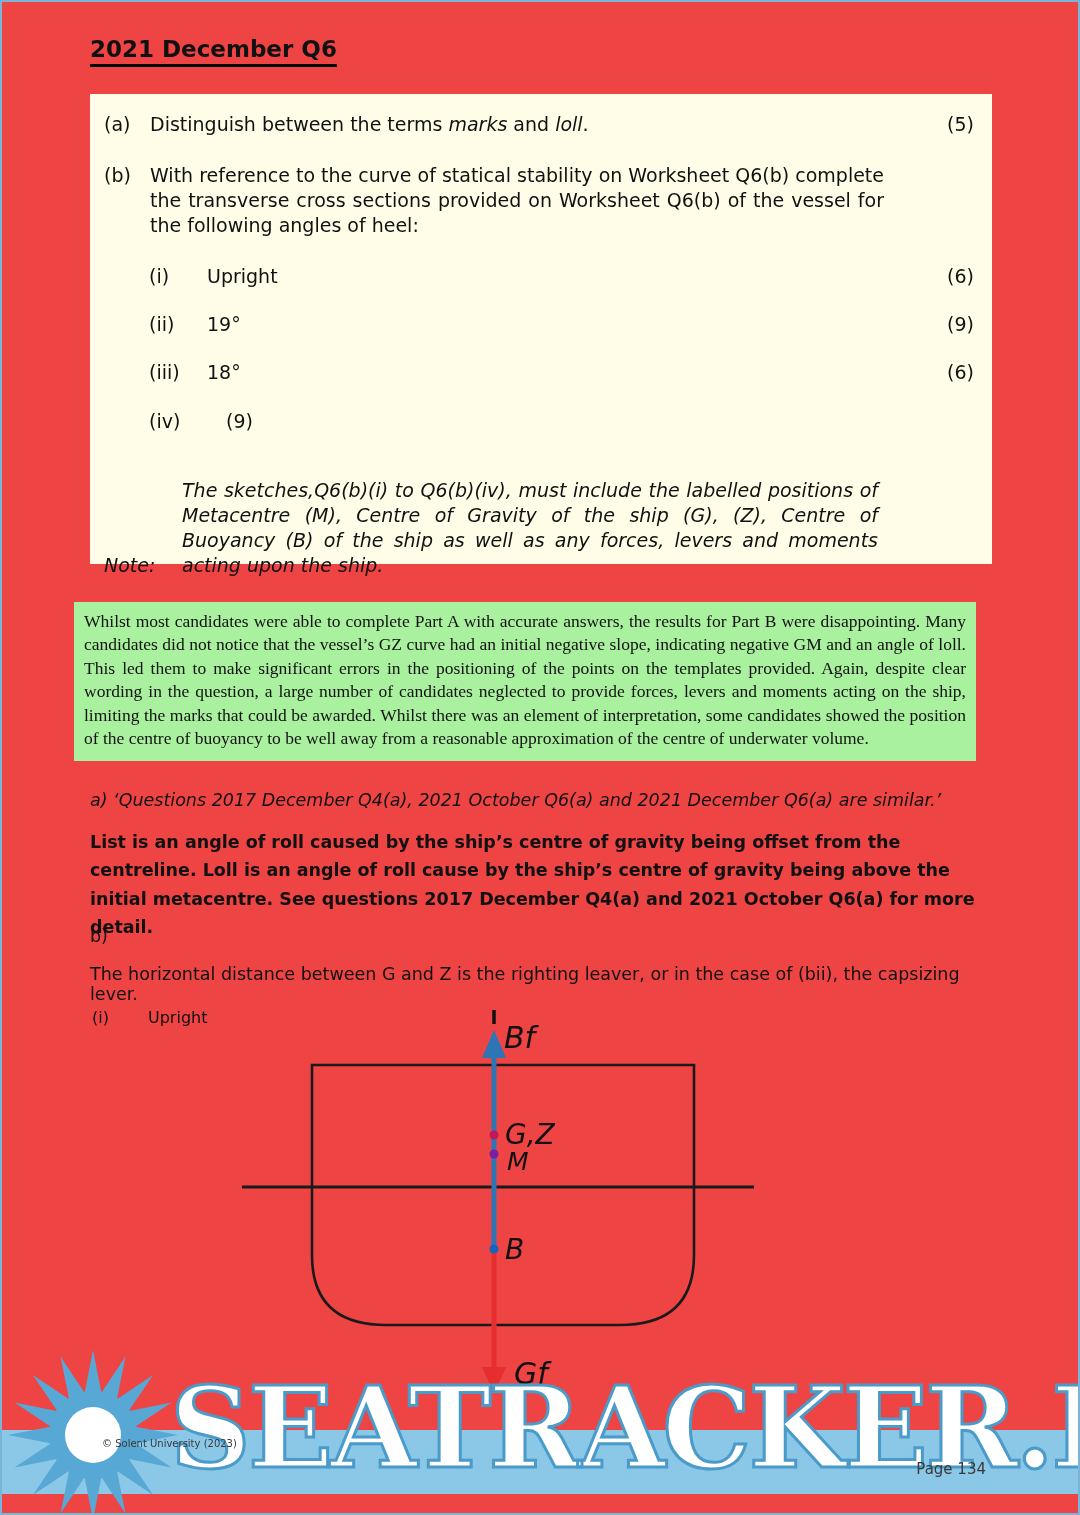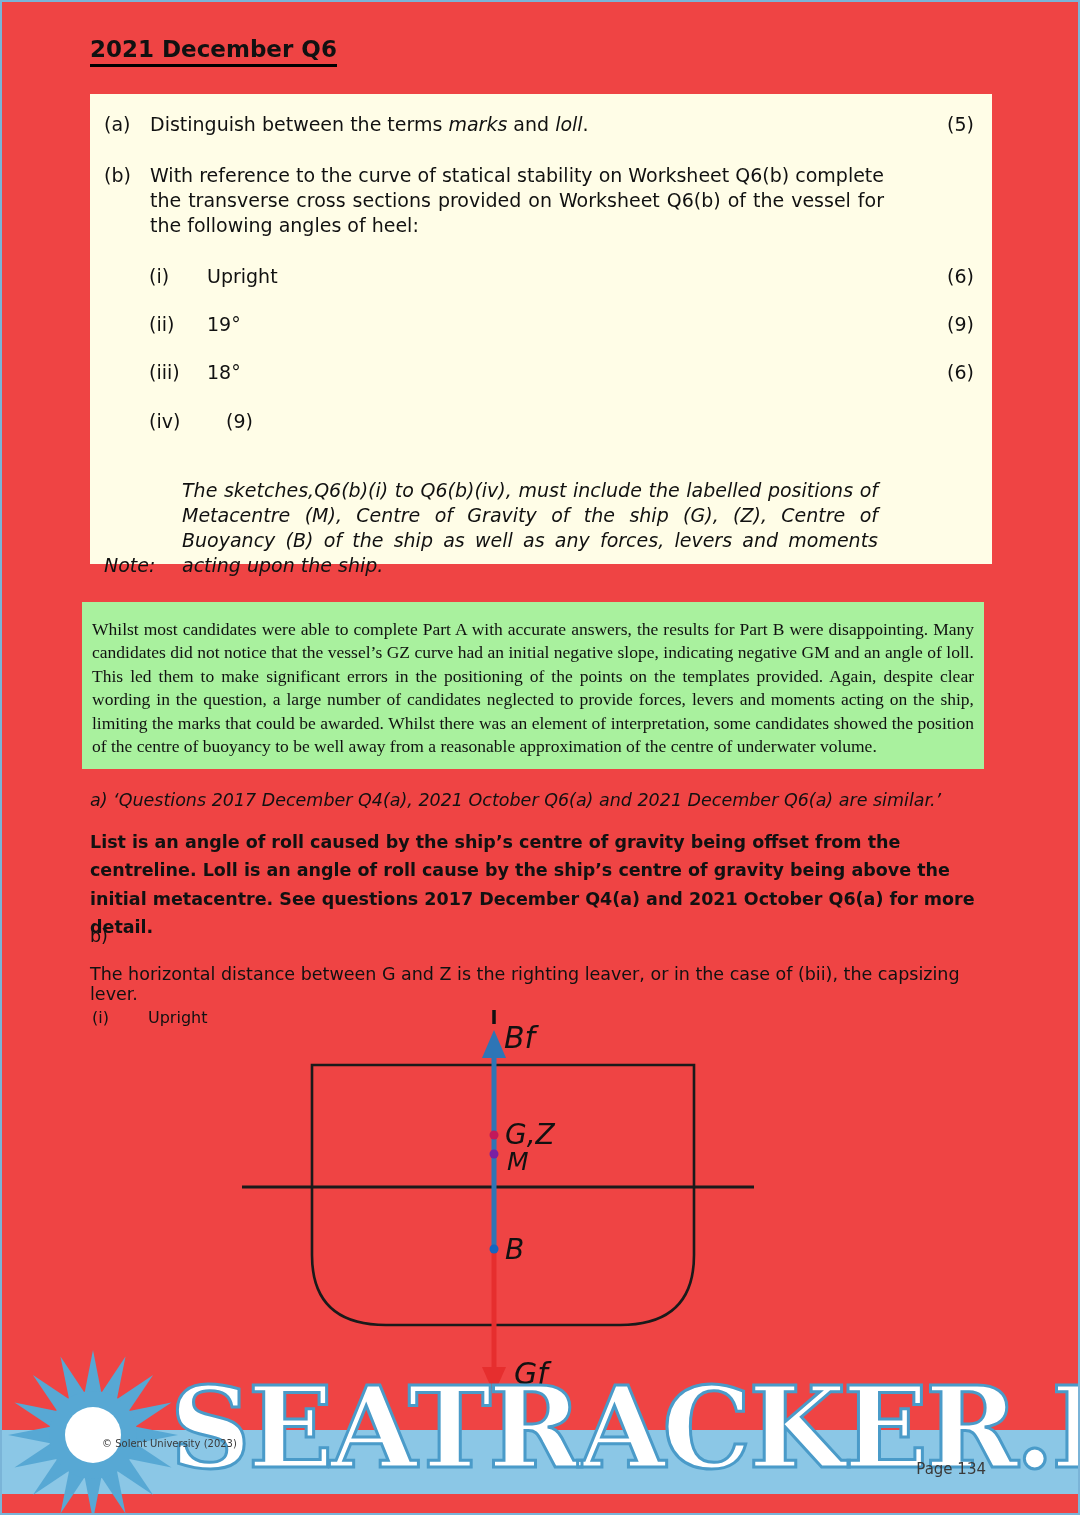--- a/index.html
+++ b/index.html
@@ -35,23 +35,23 @@
   .item-row { display: flex; align-items: flex-start; margin-bottom: 23px; }
   .item-label { width: 58px; flex: 0 0 58px; }
   .item-text { flex: 1 1 auto; }
   .item-marks { width: 46px; flex: 0 0 46px; text-align: right; }
   .note-row { display: flex; align-items: flex-end; margin-top: 44px; font-style: italic; }
   .note-label { width: 78px; flex: 0 0 78px; }
   .note-text { flex: 1 1 auto; text-align: justify; padding-right: 96px; }
   .it { font-style: italic; }
   
   .comment {
-    position: absolute; top: 600px; left: 80px; width: 902px;
+    position: absolute; top: 600px; left: 72px; width: 902px;
     background: #a9f19e;
-    padding: 16px 10px 10px 10px;
+    padding: 8px 10px 10px 10px;
     font-family: "Liberation Serif", "DejaVu Serif", serif;
     font-size: 17.5px; line-height: 1.34; text-align: justify;
   }
   
   .sol-aquote { position: absolute; top: 788px; left: 88px; width: 910px; font-size: 17.5px; font-style: italic; }
   .sol-apara  { position: absolute; top: 826px; left: 88px; width: 902px; font-size: 17.5px; line-height: 1.62; font-weight: bold; }
   .sol-blabel { position: absolute; top: 924px; left: 88px; font-size: 17.5px; }
   .sol-bpara  { position: absolute; top: 962px; left: 88px; width: 920px; font-size: 17.5px; }
   .sketch-caption { position: absolute; top: 1006px; left: 90px; font-size: 16px; display: flex; }
   .sketch-caption .num { width: 56px; }

